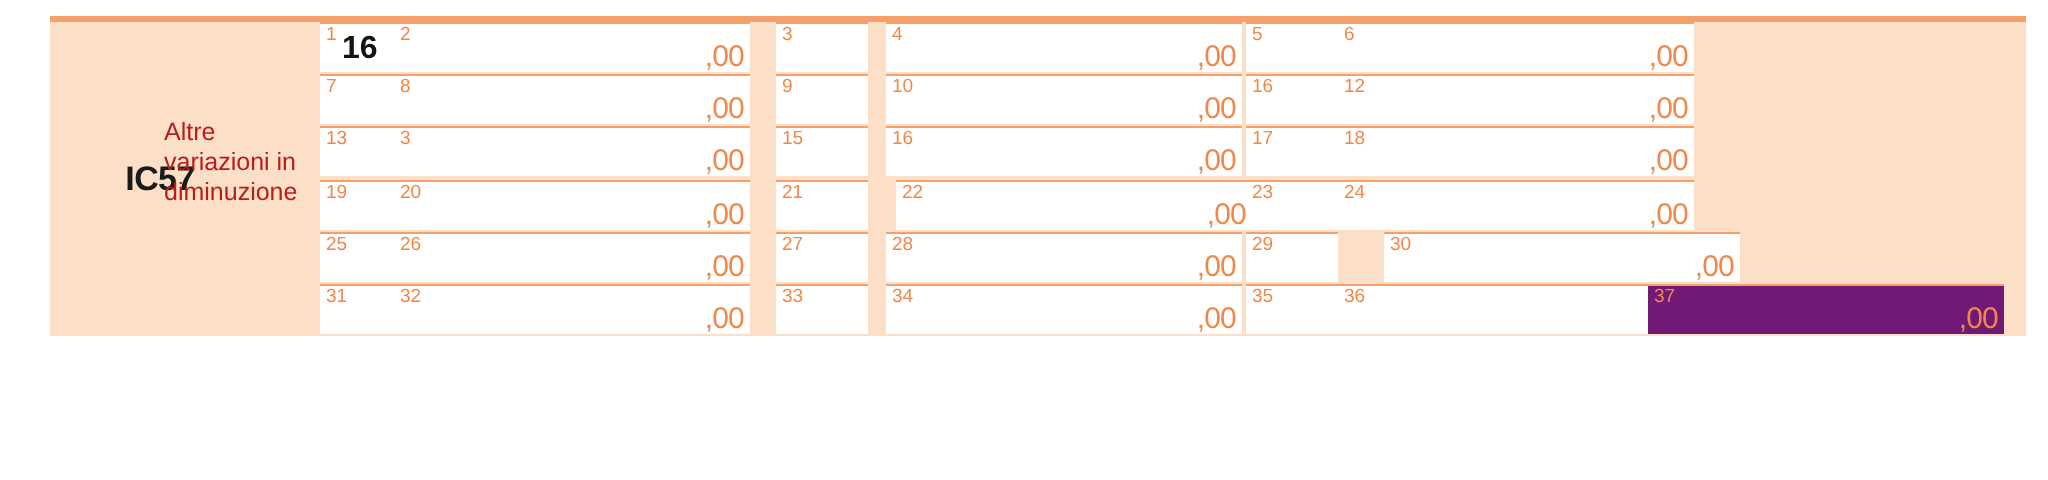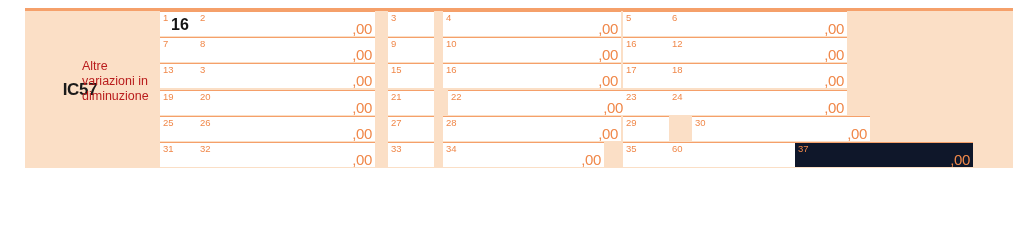--- a/index.html
+++ b/index.html
@@ -88,23 +88,23 @@
     font-size:16px;
     font-weight:bold;
     color:#141414;
     font-family:"Liberation Sans", sans-serif;
     line-height:19px;
   }
 
   
   #fld37{
     position:absolute;
-    left:770px; top:131px;
+    left:799px; top:131px;
     width:178px; height:25px;
-    background:#0f172a;
+    background:#701a75;
     box-sizing:border-box;
     border-top:1.6px solid #f5a06a;
   }
   #fld37 .idx{
     position:absolute; left:3px; top:0px;
     font-size:9.5px; color:#f0884a; line-height:11px;
   }
   #fld37 .cents{
     position:absolute; right:3px; bottom:-1px;
     font-size:15px; color:#f0884a; line-height:16px; letter-spacing:-0.4px;
@@ -242,29 +242,29 @@
         <div class="fld" style="left: 25px; width: 37px;">
           <span class="idx">31</span>
         </div>
         <div class="fld" style="left: 62px; width: 178px;">
           <span class="idx">32</span>
           <span class="cents">,00</span>
         </div>
         <div class="fld" style="left: 253px; width: 46px; text-align: center;">
           <span class="idx">33</span>
         </div>
-        <div class="fld" style="left: 308px; width: 161px;">
+        <div class="fld" style="left: 308px; width: 178px;">
           <span class="idx">34</span>
           <span class="cents">,00</span>
         </div>
         <div class="fld" style="left: 488px; width: 46px;">
           <span class="idx">35</span>
         </div>
         <div class="fld" style="left: 534px; width: 178px;">
-          <span class="idx">60</span>
+          <span class="idx">36</span>
           <span class="cents">,00</span>
         </div>
       </div>
     </div>
 
   <div id="fld37">
     <span class="idx">37</span>
     <span class="cents">,00</span>
   </div>
 

